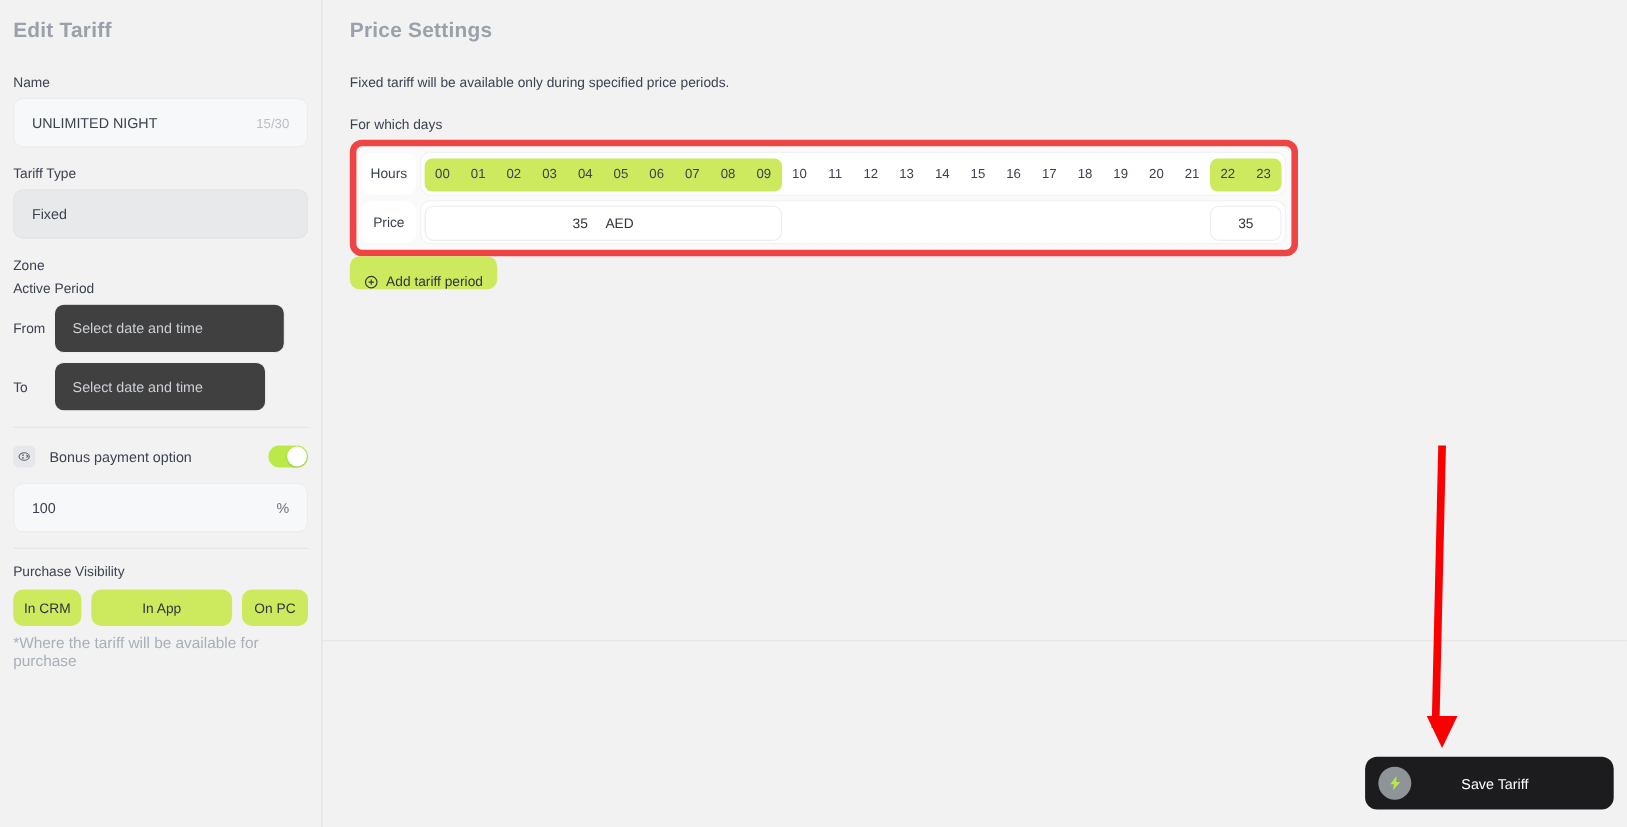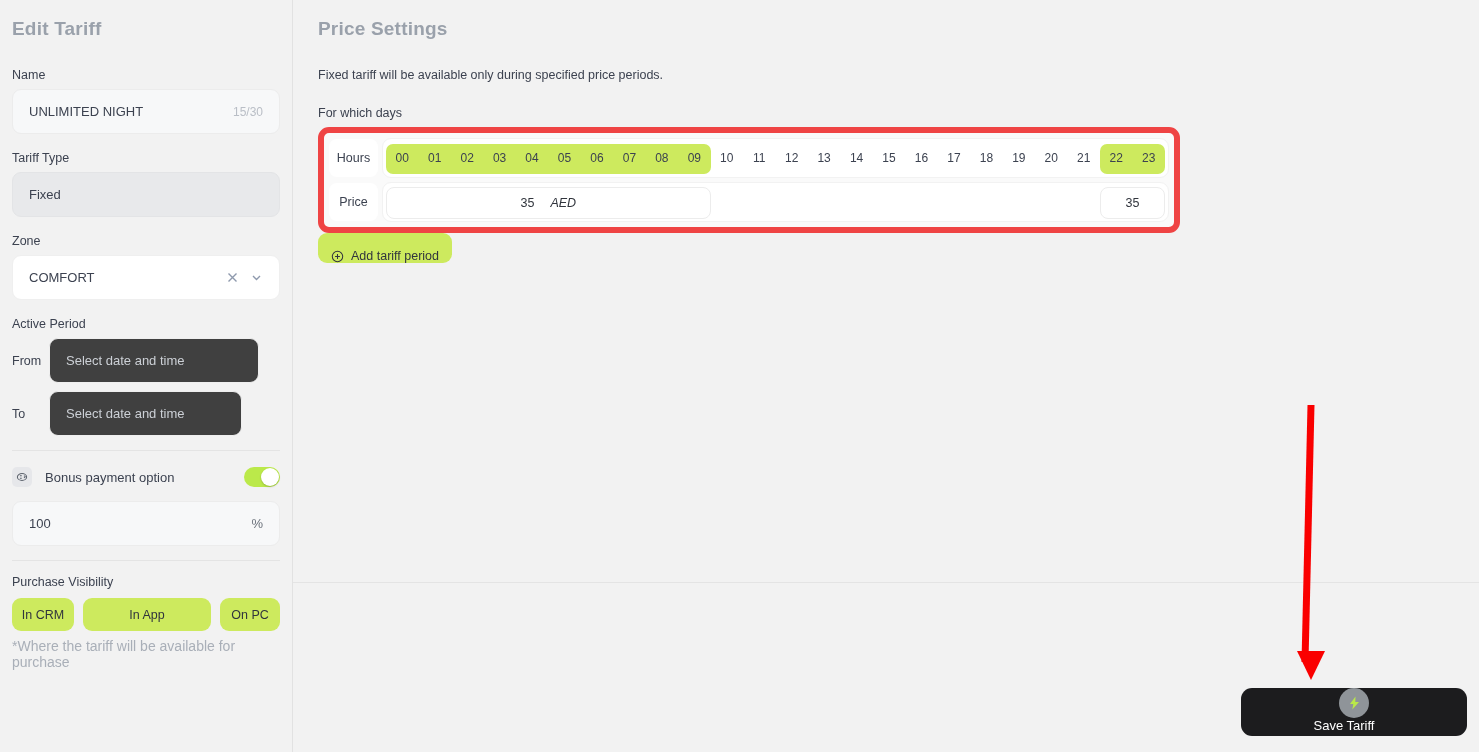--- a/index.html
+++ b/index.html
@@ -116,21 +116,21 @@
   }
   .hour-band {
     position: absolute; top: 5px; height: 30px; background: #cdea5e;
     border-radius: 7px; z-index: 1;
   }
   .price-cell {
     position: absolute; top: 4px; height: 32px; border: 1px solid #ececec;
     border-radius: 8px; background: #fff; display: flex; align-items: center;
     justify-content: center; font-size: 12.5px; color: #31353d; z-index: 2;
   }
-  .price-cell .cur { color: #31353d; margin-left: 16px; font-style: italic; }
+  .price-cell .cur { color: #31353d; margin-left: 16px; }
 
   .add-btn {
     margin-top: 0; display: inline-flex; align-items: flex-end; gap: 7px;
     background: #cdea5e; border-radius: 9px; height: 30px; padding: 0 13px;
     font-size: 12.5px; color: #31353d;
   }
   .add-btn .plus-ico { display: flex; color: #31353d; }
 
   .bottom-div { position: absolute; left: 0; right: 0; top: 582px; height: 1px; background: #e4e4e4; }
   .avail-wrap { position: absolute; top: 617px; left: 0; }
@@ -139,21 +139,20 @@
   .day-chip {
     background: #fecb12; border-radius: 8px; height: 28px; padding: 0 14px;
     display: flex; align-items: center; font-size: 12.5px; color: #31353d;
   }
 
   
   .save-btn {
     position: absolute; left: 1241px; top: 688px; width: 226px; height: 48px;
     background: #1c1c1e; border-radius: 11px; display: flex; align-items: center;
     padding: 0 12px;
-    flex-direction: column;
   }
   .save-ico {
     width: 30px; height: 30px; border-radius: 50%; background: #8f9499;
     display: flex; align-items: center; justify-content: center; flex: none;
   }
   .save-txt { flex: 1; text-align: center; font-size: 13px; color: #fff; margin-right: 20px; }
 
   
   .arrow { position: absolute; left: 1283px; top: 400px; pointer-events: none; }
 </style>
@@ -170,35 +169,20 @@
       <span class="input-val">UNLIMITED NIGHT</span>
       <span class="counter">15/30</span>
     </div>
 
     <div class="field-label">Tariff Type</div>
     <div class="input-box disabled gap">
       <span class="input-val">Fixed</span>
     </div>
 
     <div class="field-label">Zone</div>
-    <div class="input-box white gap">
-      <span class="input-val">COMFORT</span>
-      <span class="sel-icons">
-        <span class="icon-x">
-          <svg width="13" height="13" viewBox="0 0 13 13" fill="none" stroke="currentColor" stroke-width="1.4">
-              <path d="M2.5 2.5l8 8M10.5 2.5l-8 8"></path>
-            </svg>
-        </span>
-        <span class="icon-cv">
-          <svg width="13" height="13" viewBox="0 0 13 13" fill="none" stroke="currentColor" stroke-width="1.4">
-              <path d="M3 5l3.5 3.5L10 5"></path>
-            </svg>
-        </span>
-      </span>
-    </div>
 
     <div class="field-label">Active Period</div>
 
     <div class="period-row from">
       <span class="plabel">From</span>
       <span class="pinput">Select date and time</span>
     </div>
 
     <div class="period-row to">
       <span class="plabel">To</span>

